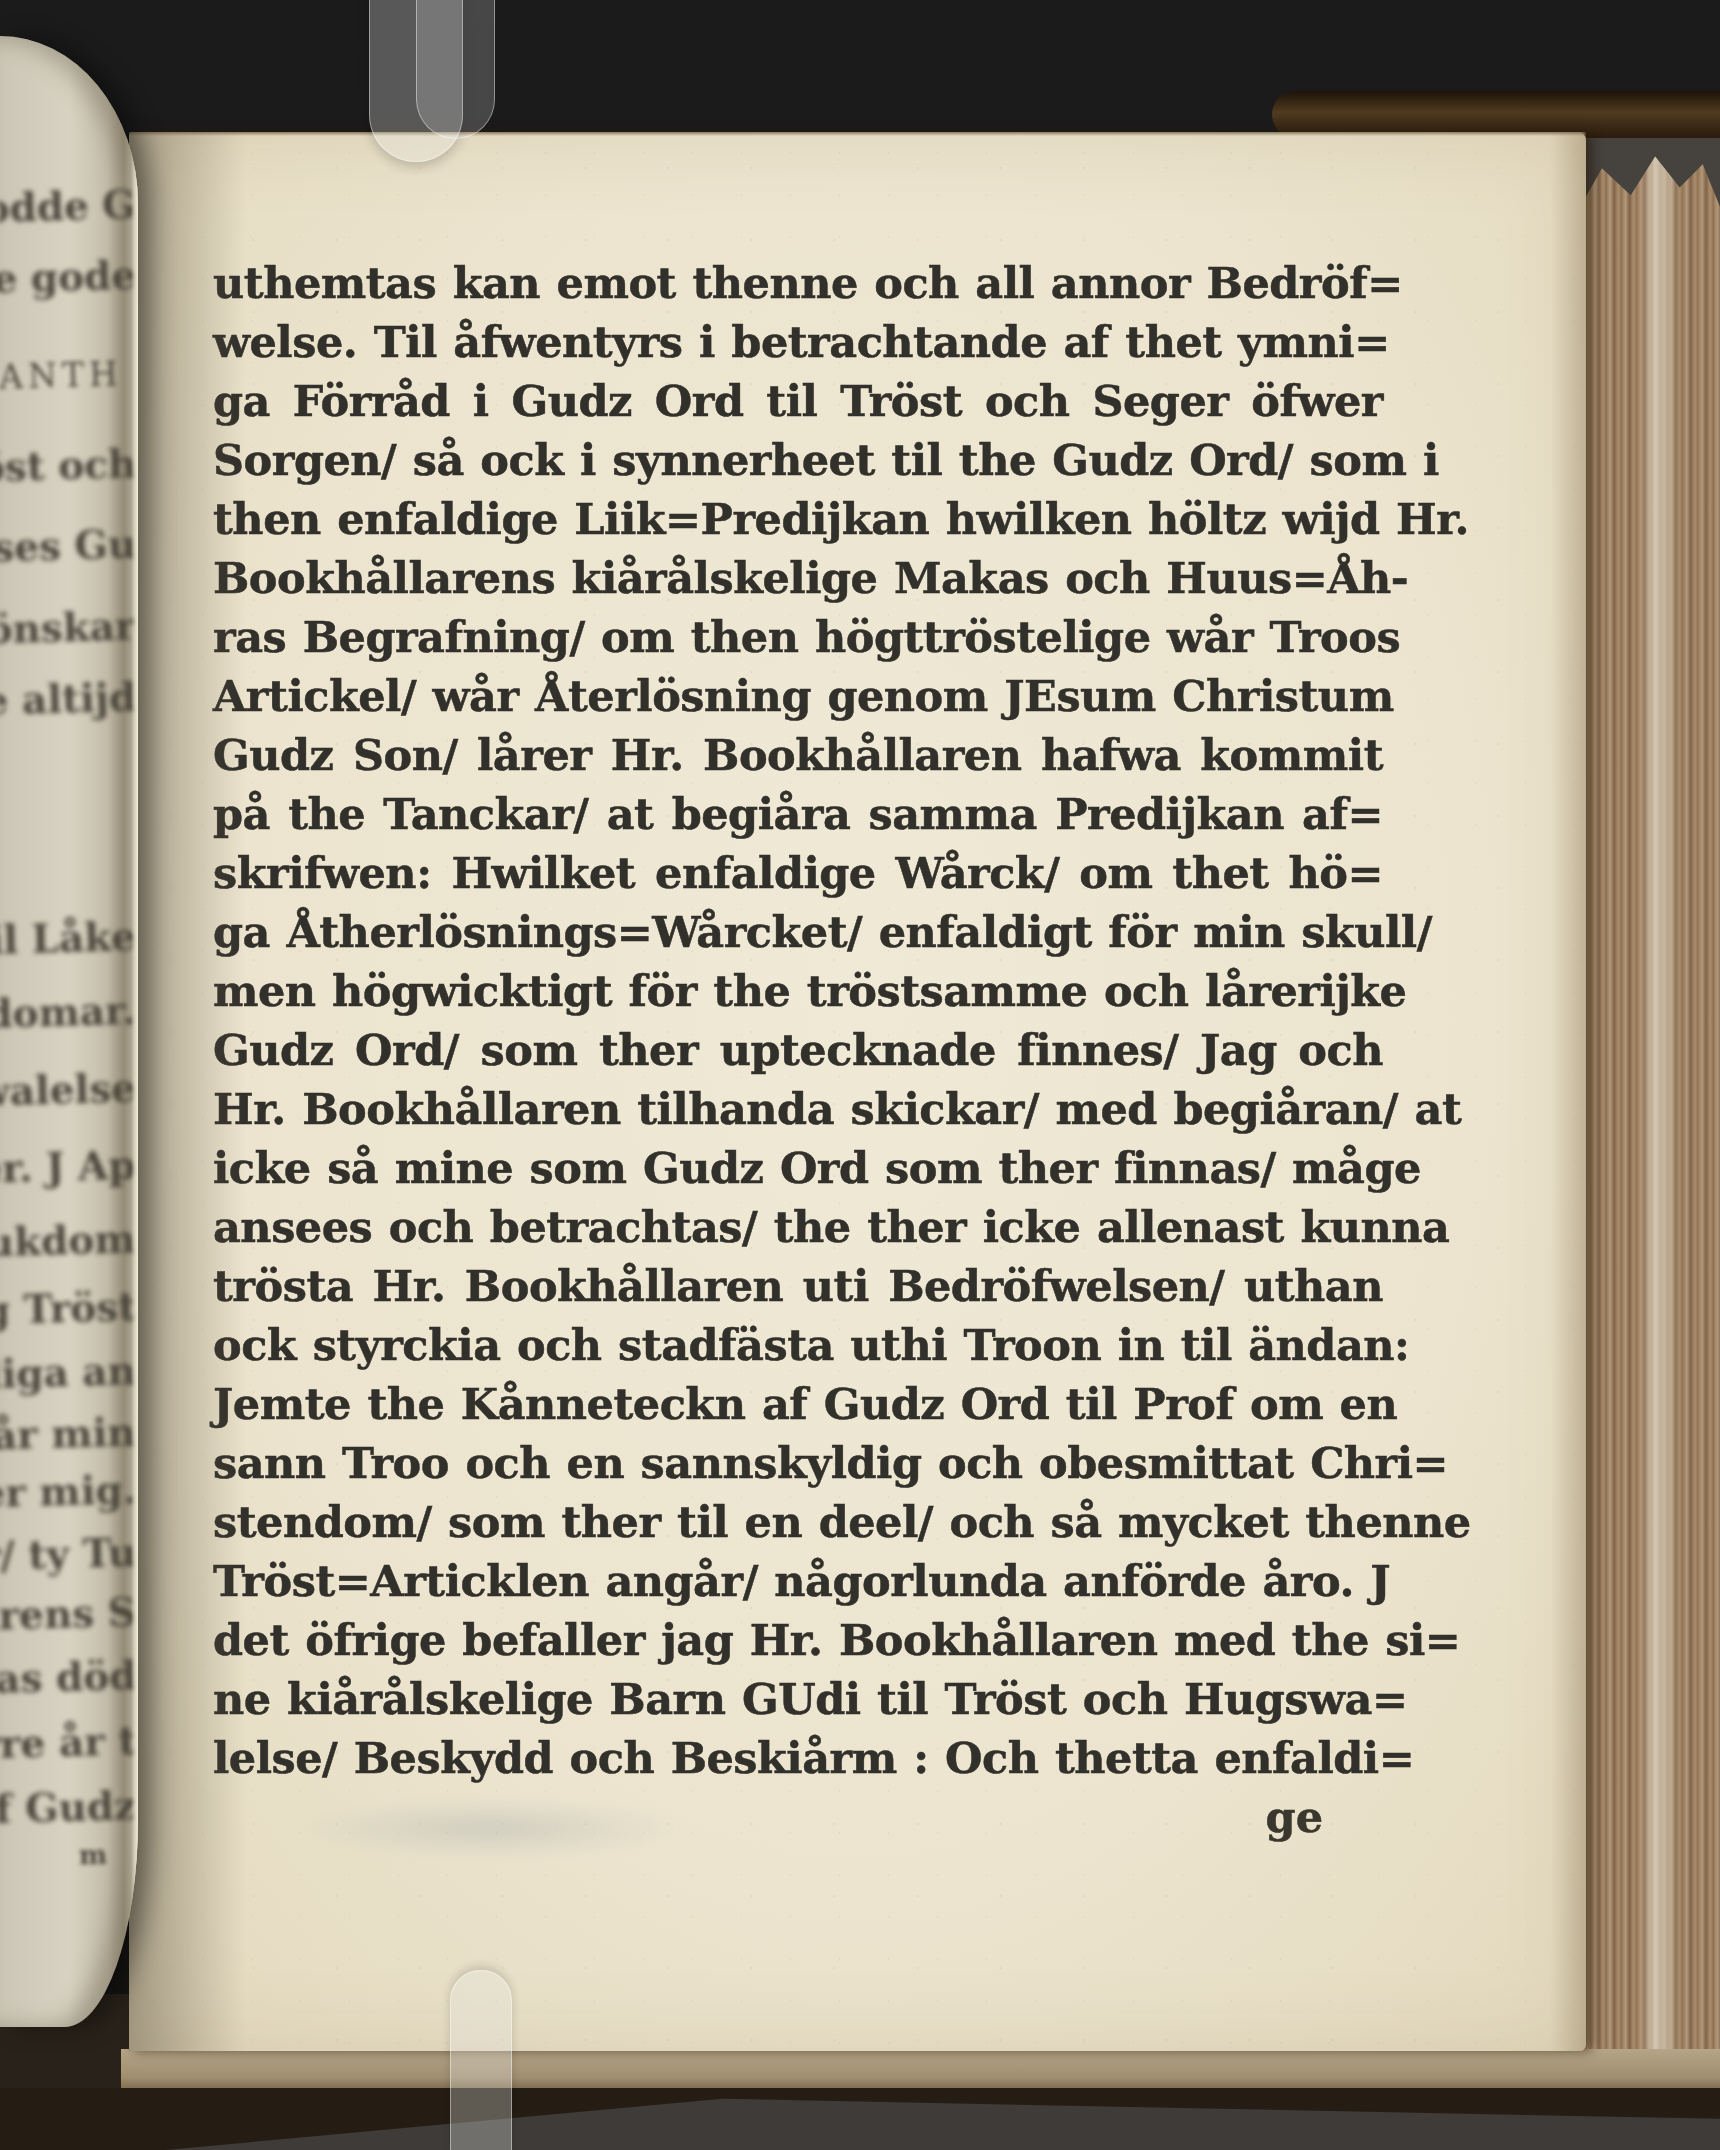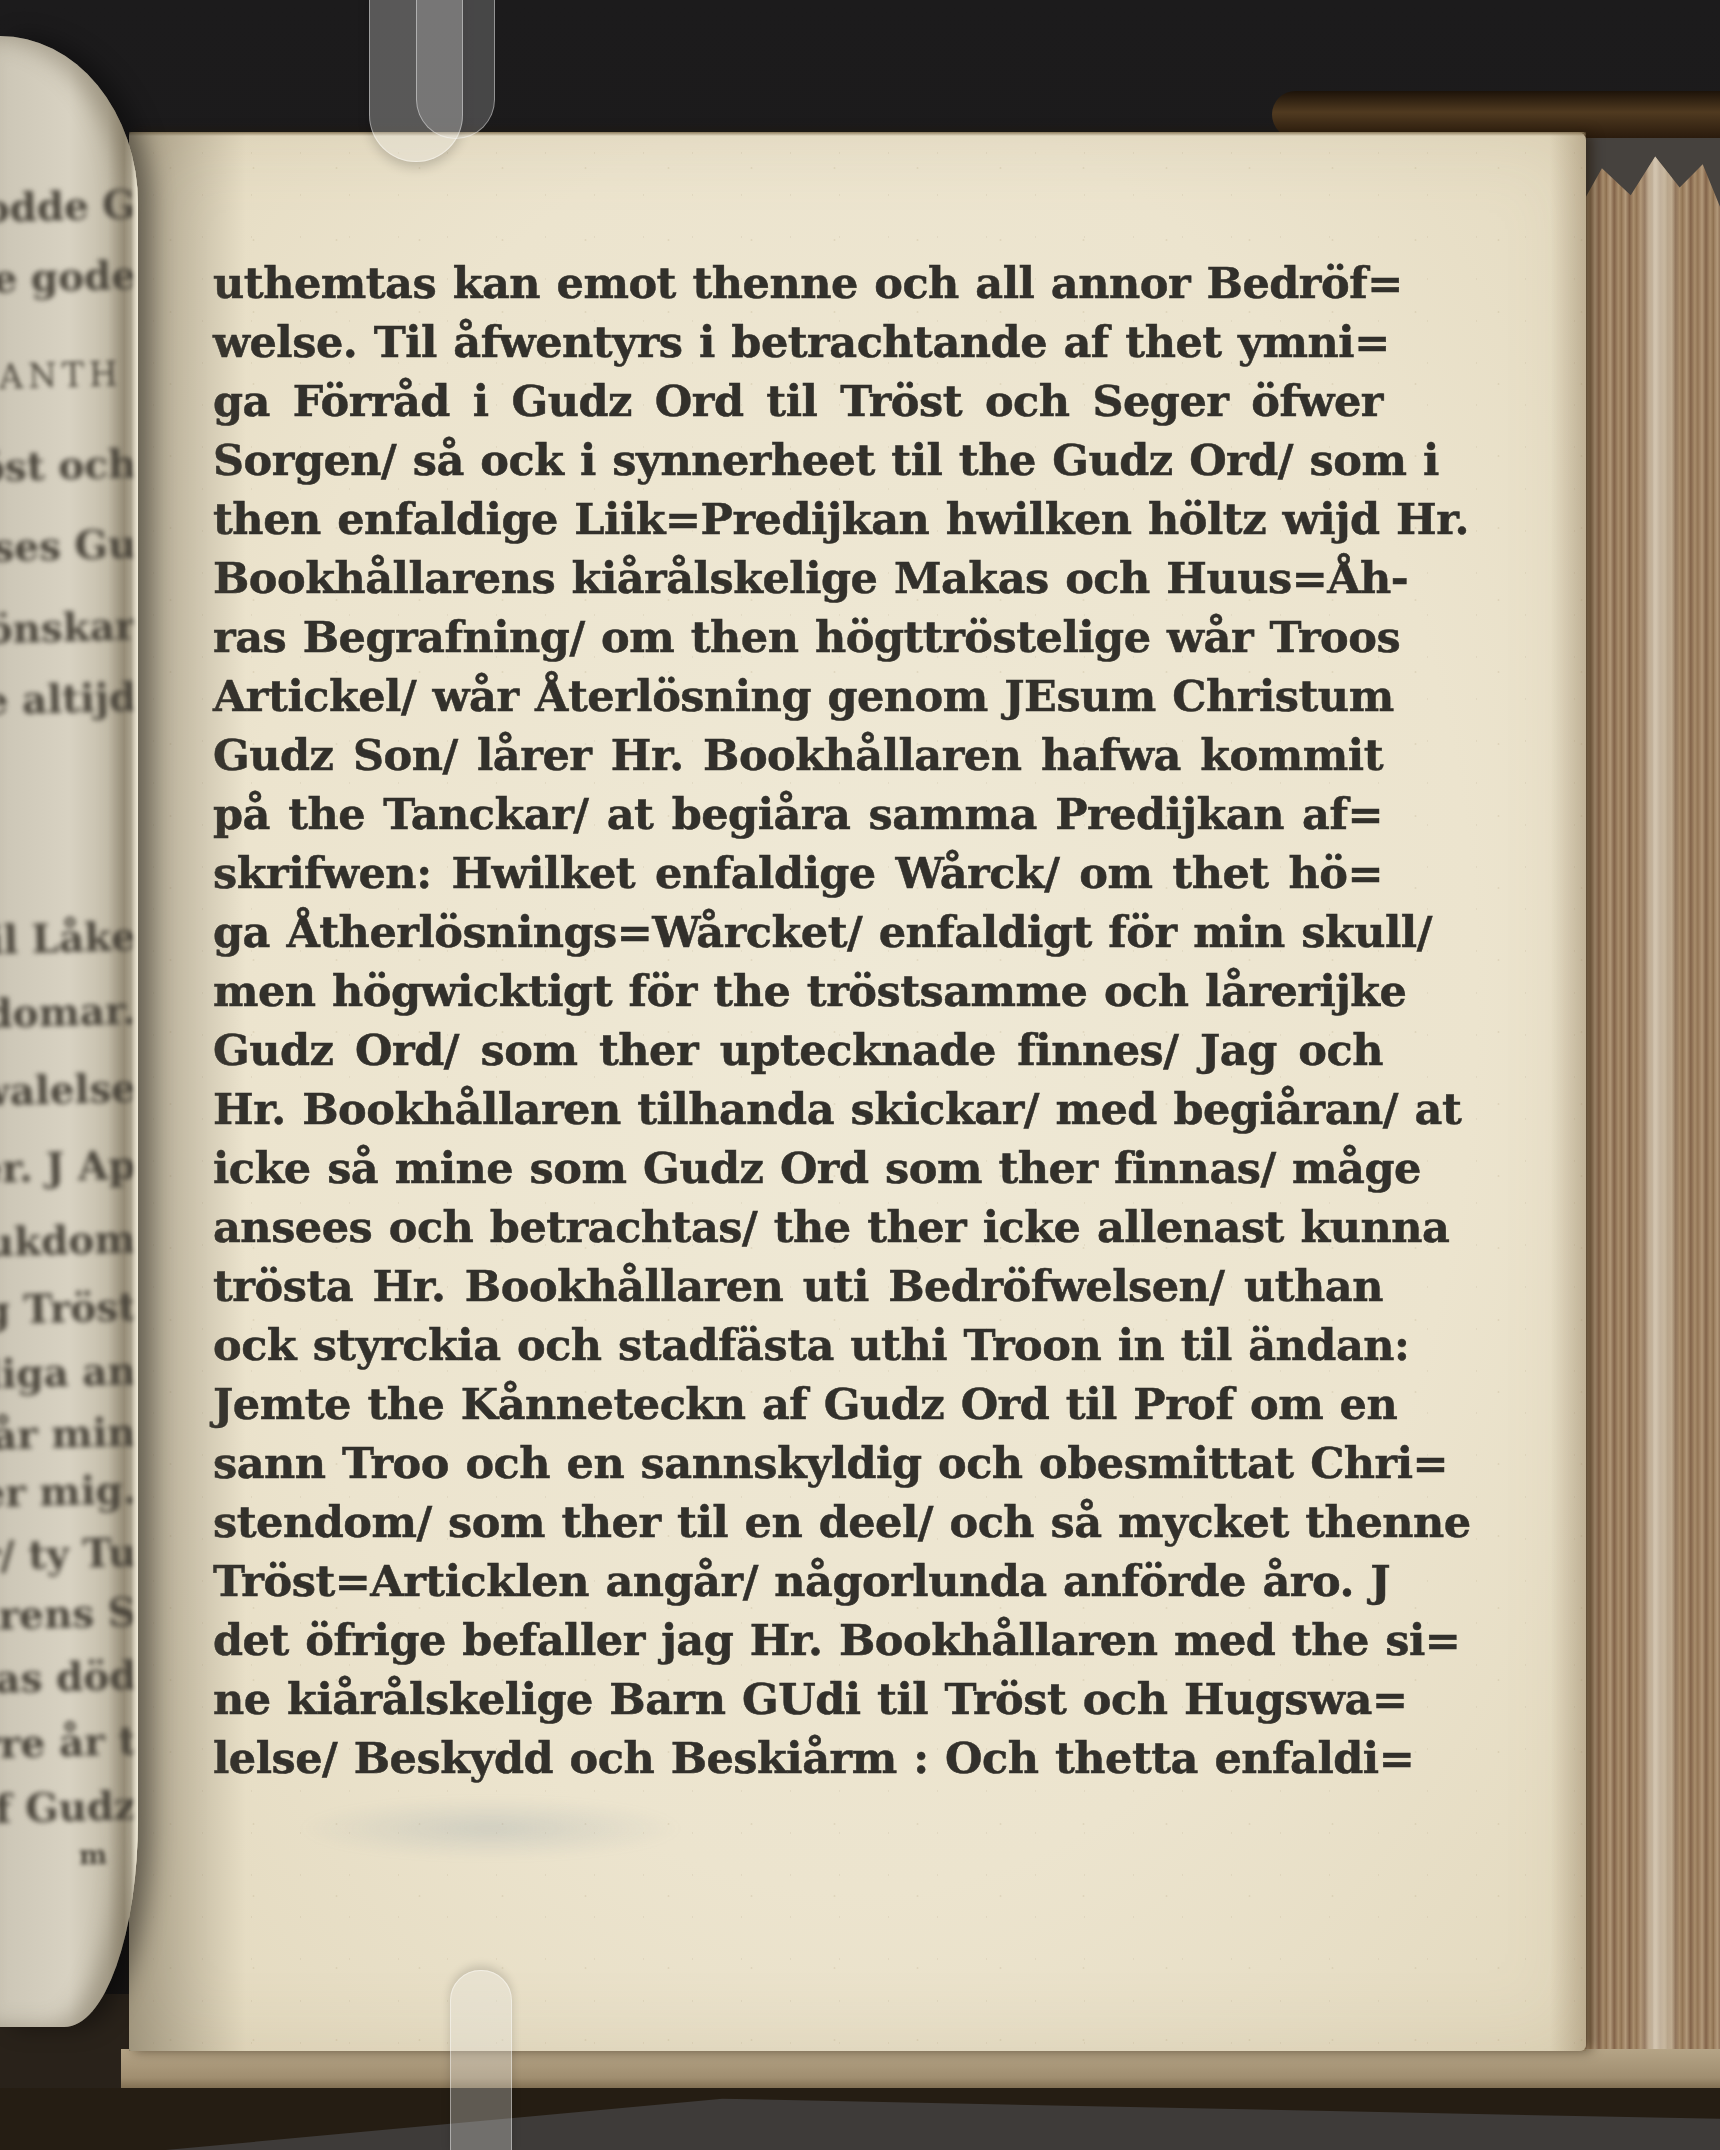--- a/index.html
+++ b/index.html
@@ -120,20 +120,21 @@
       <div class="tline">ansees och betrachtas/ the ther icke allenast kunna</div>
       <div class="tline">trösta Hr. Bookhållaren uti Bedröfwelsen/ uthan</div>
       <div class="tline">ock styrckia och stadfästa uthi Troon in til ändan:</div>
       <div class="tline">Jemte the Kånneteckn af Gudz Ord til Prof om en</div>
       <div class="tline">sann Troo och en sannskyldig och obesmittat Chri=</div>
       <div class="tline">stendom/ som ther til en deel/ och så mycket thenne</div>
       <div class="tline">Tröst=Articklen angår/ någorlunda anförde åro.  J</div>
       <div class="tline">det öfrige befaller jag Hr. Bookhållaren med the si=</div>
       <div class="tline">ne kiårålskelige Barn GUdi til Tröst och Hugswa=</div>
       <div class="tline">lelse/ Beskydd och Beskiårm :  Och thetta enfaldi=</div>
+      <div class="catchword-line">ge</div>
     </div>
   </div>
 
   <div class="curl">
     <div class="frag" style="top:148px">etrodde G</div>
     <div class="frag" style="top:219px">hrade gode</div>
     <div class="frag roman" style="top:320px">ANTH</div>
     <div class="frag" style="top:407px">Tröst och</div>
     <div class="frag" style="top:488px">walelses Gu</div>
     <div class="frag" style="top:570px">någo önskar</div>

